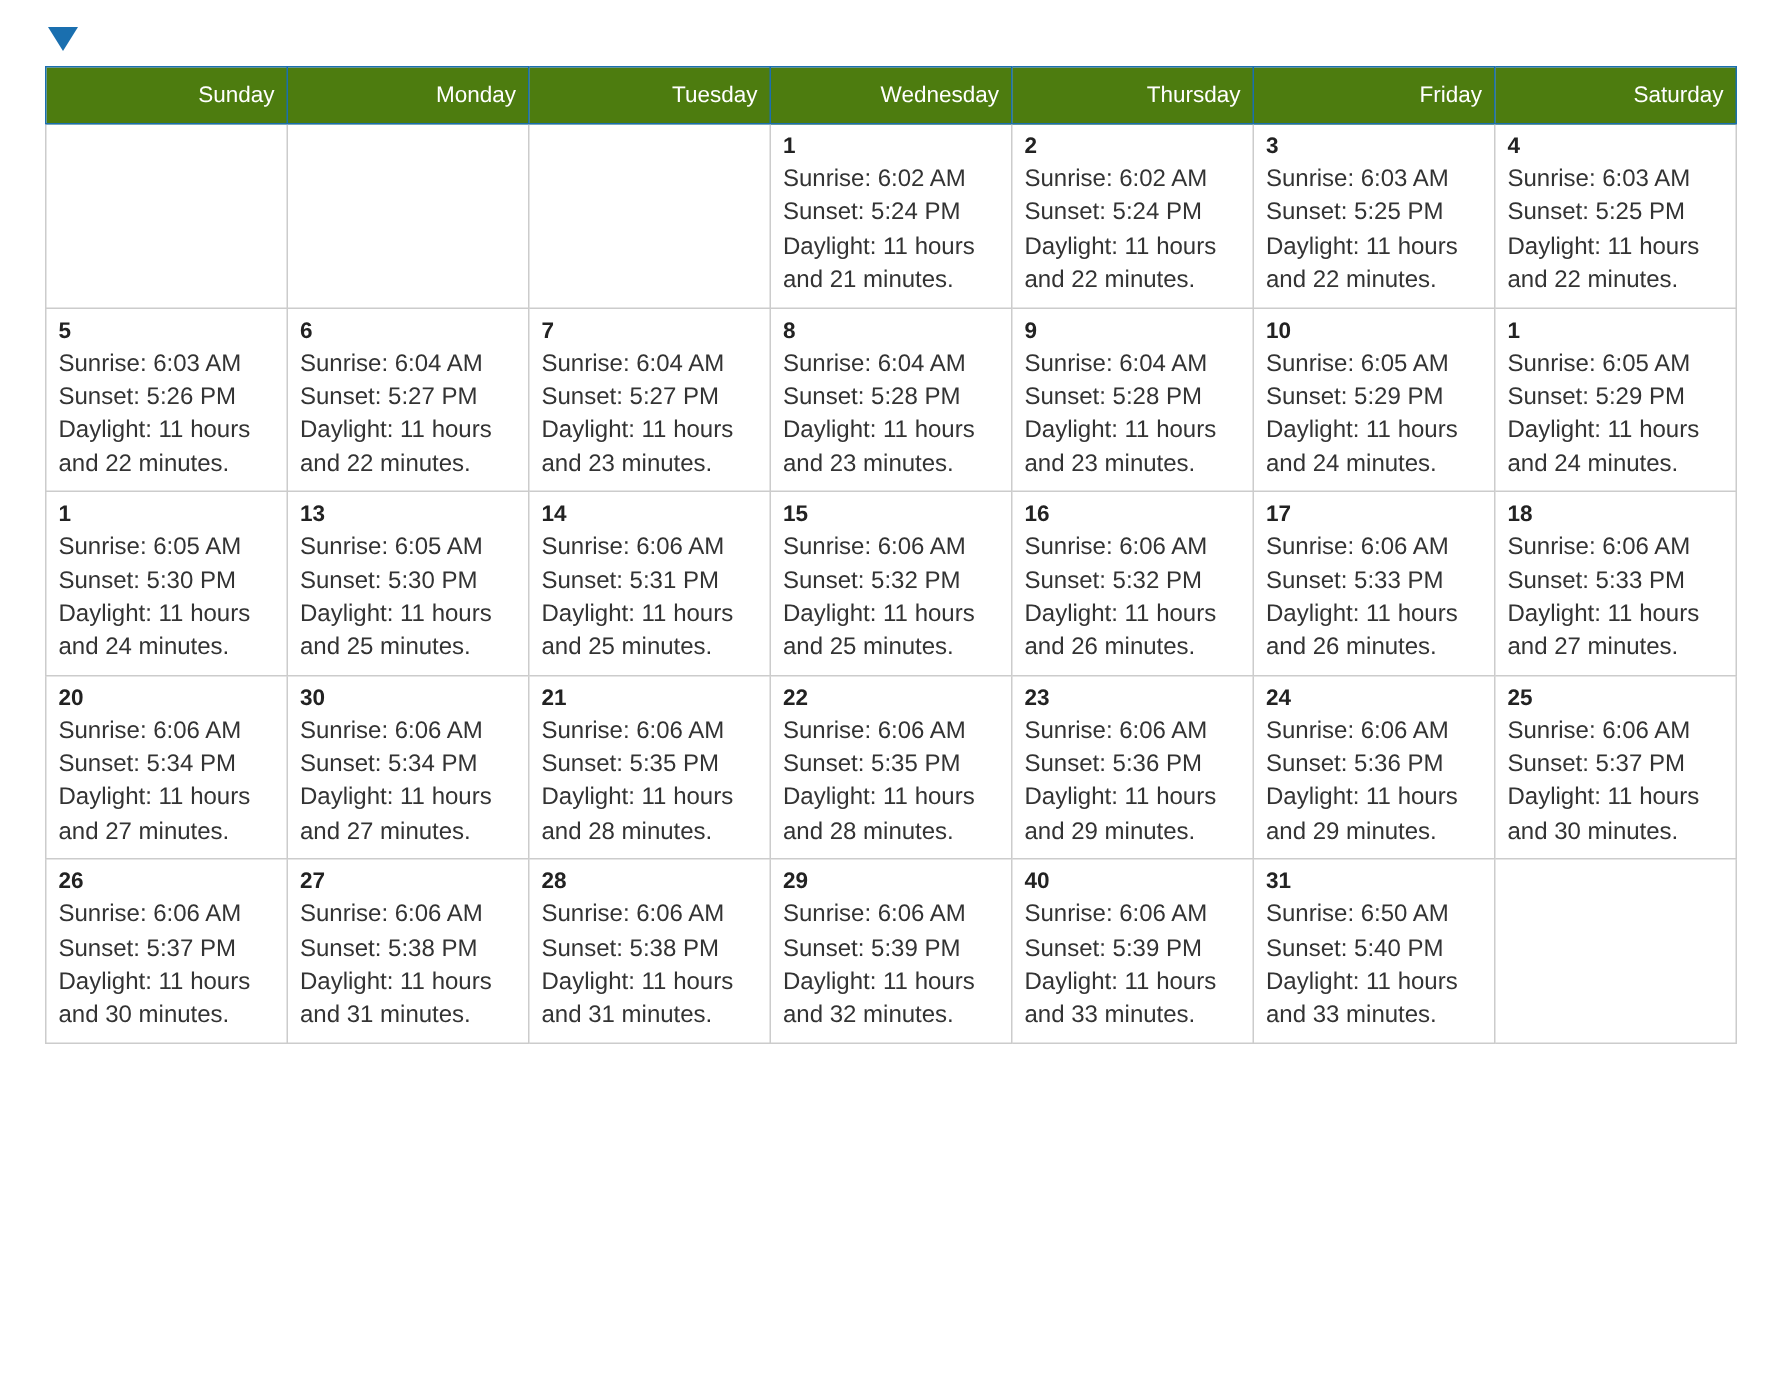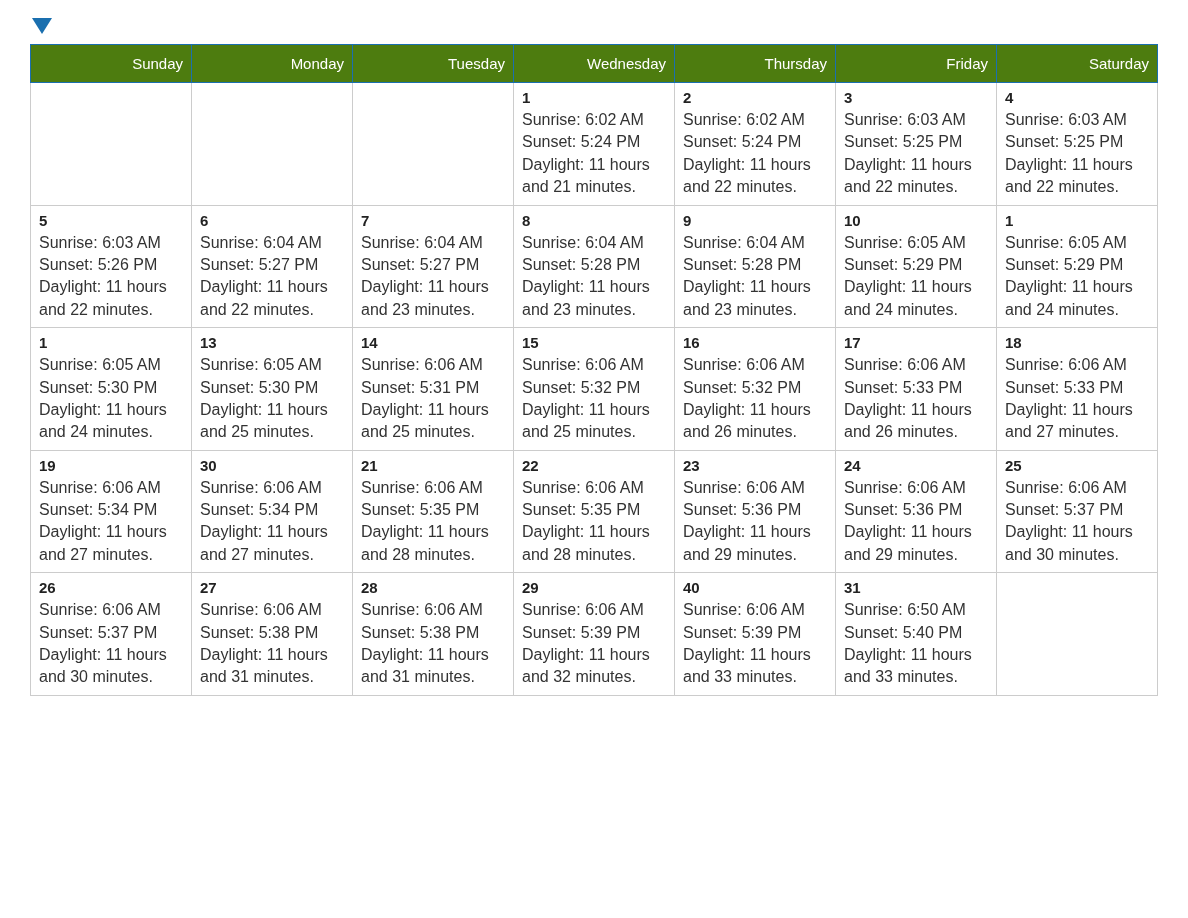--- a/index.html
+++ b/index.html
@@ -238,21 +238,21 @@
         </td>
         <td>
           <span class="day-number">18</span>
           <div class="day-info">Sunrise: 6:06 AM
 Sunset: 5:33 PM
 Daylight: 11 hours and 27 minutes.</div>
         </td>
       </tr>
       <tr class="week-row">
         <td>
-          <span class="day-number">19</span>
+          <span class="day-number">20</span>
           <div class="day-info">Sunrise: 6:06 AM
 Sunset: 5:34 PM
 Daylight: 11 hours and 27 minutes.</div>
         </td>
         <td>
           <span class="day-number">30</span>
           <div class="day-info">Sunrise: 6:06 AM
 Sunset: 5:34 PM
 Daylight: 11 hours and 27 minutes.</div>
         </td>

